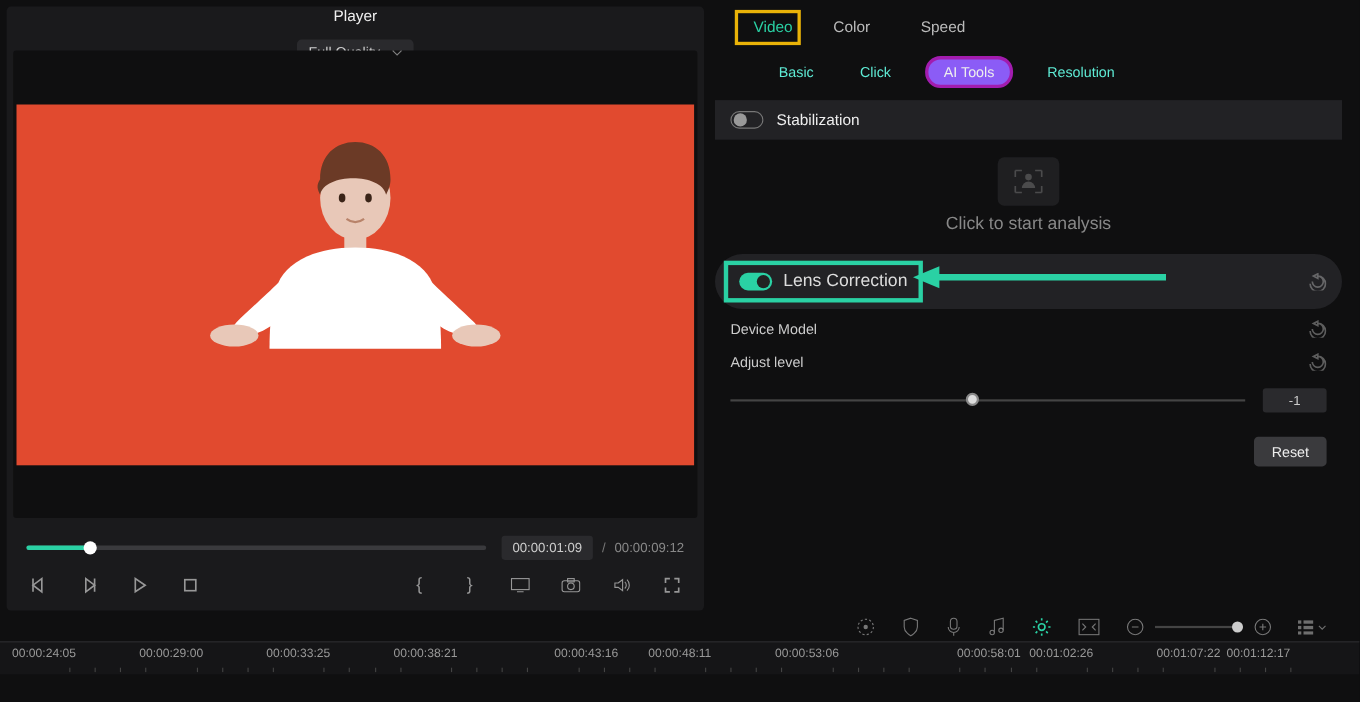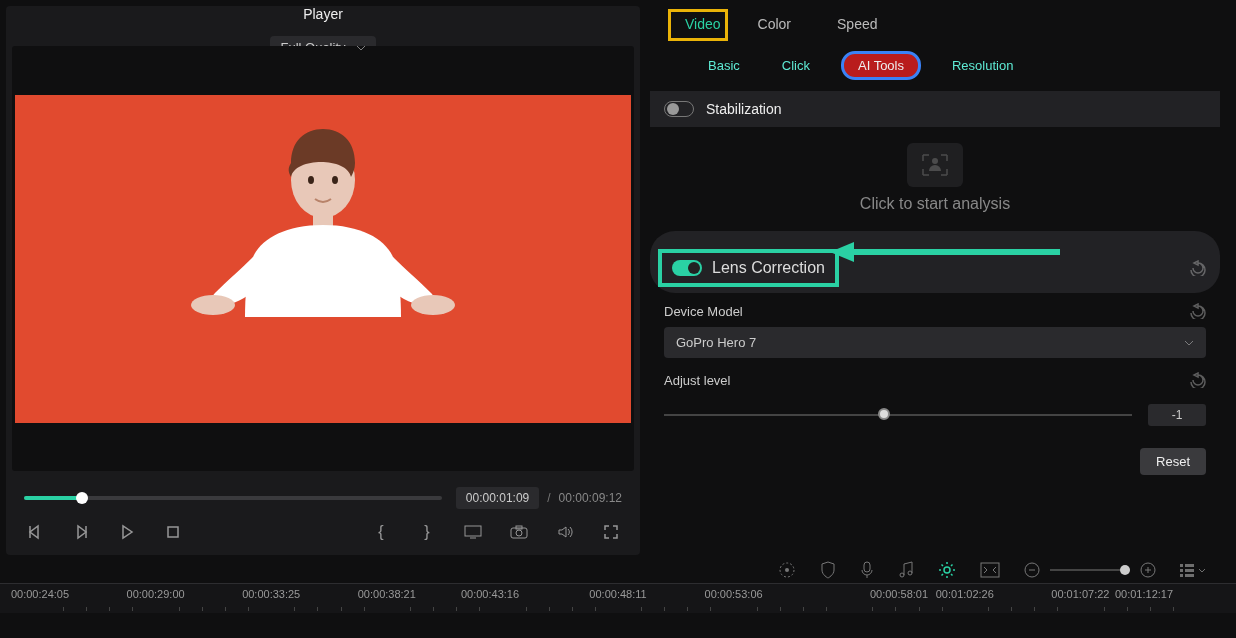--- a/index.html
+++ b/index.html
@@ -39,42 +39,42 @@
 .controls .ctrl-btn { width: 22px; height: 22px; display: flex; align-items: center; justify-content: center; opacity: .7; cursor: pointer; }
 .controls .right-ctrls { margin-left: auto; display: flex; gap: 24px; }
 
 
 .tabs-primary { display: flex; gap: 38px; padding: 8px 24px 10px 32px; }
 .tabs-primary .tab { font-size: 14px; color: #bbb; cursor: pointer; padding: 2px 4px; }
 .tabs-primary .tab.active { color: #2ad1a4; border: 3px solid #eab308; padding: 4px 4px 6px 14px; margin: -5px -12px -3px -14px; }
 
 .tabs-secondary { display: flex; gap: 26px; padding: 6px 24px 14px 50px; }
 .tabs-secondary .stab { font-size: 13px; color: #5eead4; cursor: pointer; padding: 4px 8px; }
-.tabs-secondary .stab.active { background: #b91c1c; border-radius: 14px; padding: 4px 14px; color: #eee; border: 3px solid #3b82f6; margin: -3px; }
+.tabs-secondary .stab.active { background: #8b5cf6; border-radius: 14px; padding: 4px 14px; color: #eee; border: 3px solid #a21caf; margin: -3px; }
 
 .panel-body { flex: 1; overflow-y: auto; padding-right: 10px; position: relative; }
 .panel-body::-webkit-scrollbar { width: 8px; }
 .panel-body::-webkit-scrollbar-thumb { background: #3a3a3d; border-radius: 4px; }
 
 .row-toggle { display: flex; align-items: flex-start; background: #222225; padding: 10px 14px; gap: 12px; margin-bottom: 6px; }
 .toggle { width: 30px; height: 16px; border-radius: 8px; background: #444; position: relative; cursor: pointer; }
 .toggle.on { background: #2ad1a4; }
 .toggle .knob { position: absolute; width: 12px; height: 12px; background: #fff; border-radius: 50%; top: 2px; left: 2px; }
 .toggle.on .knob { left: 16px; background:#222;}
 .toggle.off-outline { background: transparent; border: 1px solid #777; }
 .toggle.off-outline .knob { background:#999; top:1px; }
 .row-toggle .lbl { font-size: 14px; color: #eee; }
 .reset-icon { margin-left: auto; opacity: .5; cursor: pointer; }
 
 .analysis { padding: 10px 0 18px 0; text-align: center; }
 .analysis-icon { width: 56px; height: 44px; margin: 0 auto 8px auto; background: #2f2f33; border-radius: 6px; display: flex; align-items: center; justify-content: center; opacity: .5; }
 .analysis-text { color: #888; font-size: 16px; }
 
 .lens-section { position: relative; }
-.lens-row { background: #222225; display: flex; align-items: center; padding: 18px 14px 6px 8px; gap: 6px; border-radius: 25px; }
+.lens-row { background: #222225; display: flex; align-items: center; padding: 6px 14px 6px 8px; gap: 6px; border-radius: 25px; }
 .lens-box-inner { display: flex; align-items: center; gap: 10px; border: 4px solid #2ad1a4; padding: 6px 10px; }
 .arrow-annot { position: absolute; left: 180px; top: 9px; color: #2ad1a4; }
 
 .field { padding: 10px 14px 4px 14px; }
 .field-header { display: flex; align-items: flex-end; }
 .field-label { font-size: 13px; color: #ccc; }
 .dropdown { background: #2a2a2d; border-radius: 4px; padding: 8px 12px; margin-top: 8px; display: flex; align-items: center; font-size: 13px; color: #ccc; cursor: pointer; }
 .dropdown svg { margin-left: auto; opacity: .5; }
 
 .slider-row { display: flex; align-items: center; gap: 16px; padding: 12px 14px 20px 14px; }
@@ -258,26 +258,20 @@
             <line x1="230" y1="12" x2="20" y2="12" stroke="#2ad1a4" stroke-width="6"></line>
             <path d="M0 12L24 2v20z" fill="#2ad1a4"></path>
           </svg>
         </div>
 
         <div class="field">
           <div class="field-header">
             <span class="field-label">Device Model</span>
             <svg class="reset-icon" style="margin-left:auto" width="16" height="16" viewBox="0 0 16 16">
                 <path d="M3 8a5 5 0 105-5v2L4 3l4-2v2a7 7 0 11-7 7" fill="none" stroke="#aaa" stroke-width="1.5"></path>
-              </svg>
-          </div>
-          <div class="dropdown">
-            <span>GoPro Hero 7</span>
-            <svg width="10" height="6" viewBox="0 0 10 6">
-                <path d="M1 1l4 4 4-4" stroke="#ccc" fill="none"></path>
               </svg>
           </div>
         </div>
 
 
         <div class="field">
           <div class="field-header">
             <span class="field-label">Adjust level</span>
             <svg class="reset-icon" style="margin-left:auto" width="16" height="16" viewBox="0 0 16 16">
                 <path d="M3 8a5 5 0 105-5v2L4 3l4-2v2a7 7 0 11-7 7" fill="none" stroke="#aaa" stroke-width="1.5"></path>
@@ -367,21 +361,21 @@
       <div class="tick" style="left: 271.2px;">00:00:33:25</div>
       <div class="minor" style="left: 294.32px;"></div>
       <div class="minor" style="left: 317.44px;"></div>
       <div class="minor" style="left: 340.56px;"></div>
       <div class="minor" style="left: 363.68px;"></div>
       <div class="tick" style="left: 386.8px;">00:00:38:21</div>
       <div class="minor" style="left: 409.92px;"></div>
       <div class="minor" style="left: 433.04px;"></div>
       <div class="minor" style="left: 456.16px;"></div>
       <div class="minor" style="left: 479.28px;"></div>
-      <div class="tick" style="left: 490px;">00:00:43:16</div>
+      <div class="tick" style="left: 533px;">00:00:43:16</div>
       <div class="minor" style="left: 525.52px;"></div>
       <div class="minor" style="left: 548.64px;"></div>
       <div class="minor" style="left: 571.76px;"></div>
       <div class="minor" style="left: 594.88px;"></div>
       <div class="tick" style="left: 618px;">00:00:48:11</div>
       <div class="minor" style="left: 641.12px;"></div>
       <div class="minor" style="left: 664.24px;"></div>
       <div class="minor" style="left: 687.36px;"></div>
       <div class="minor" style="left: 710.48px;"></div>
       <div class="tick" style="left: 733.6px;">00:00:53:06</div>

